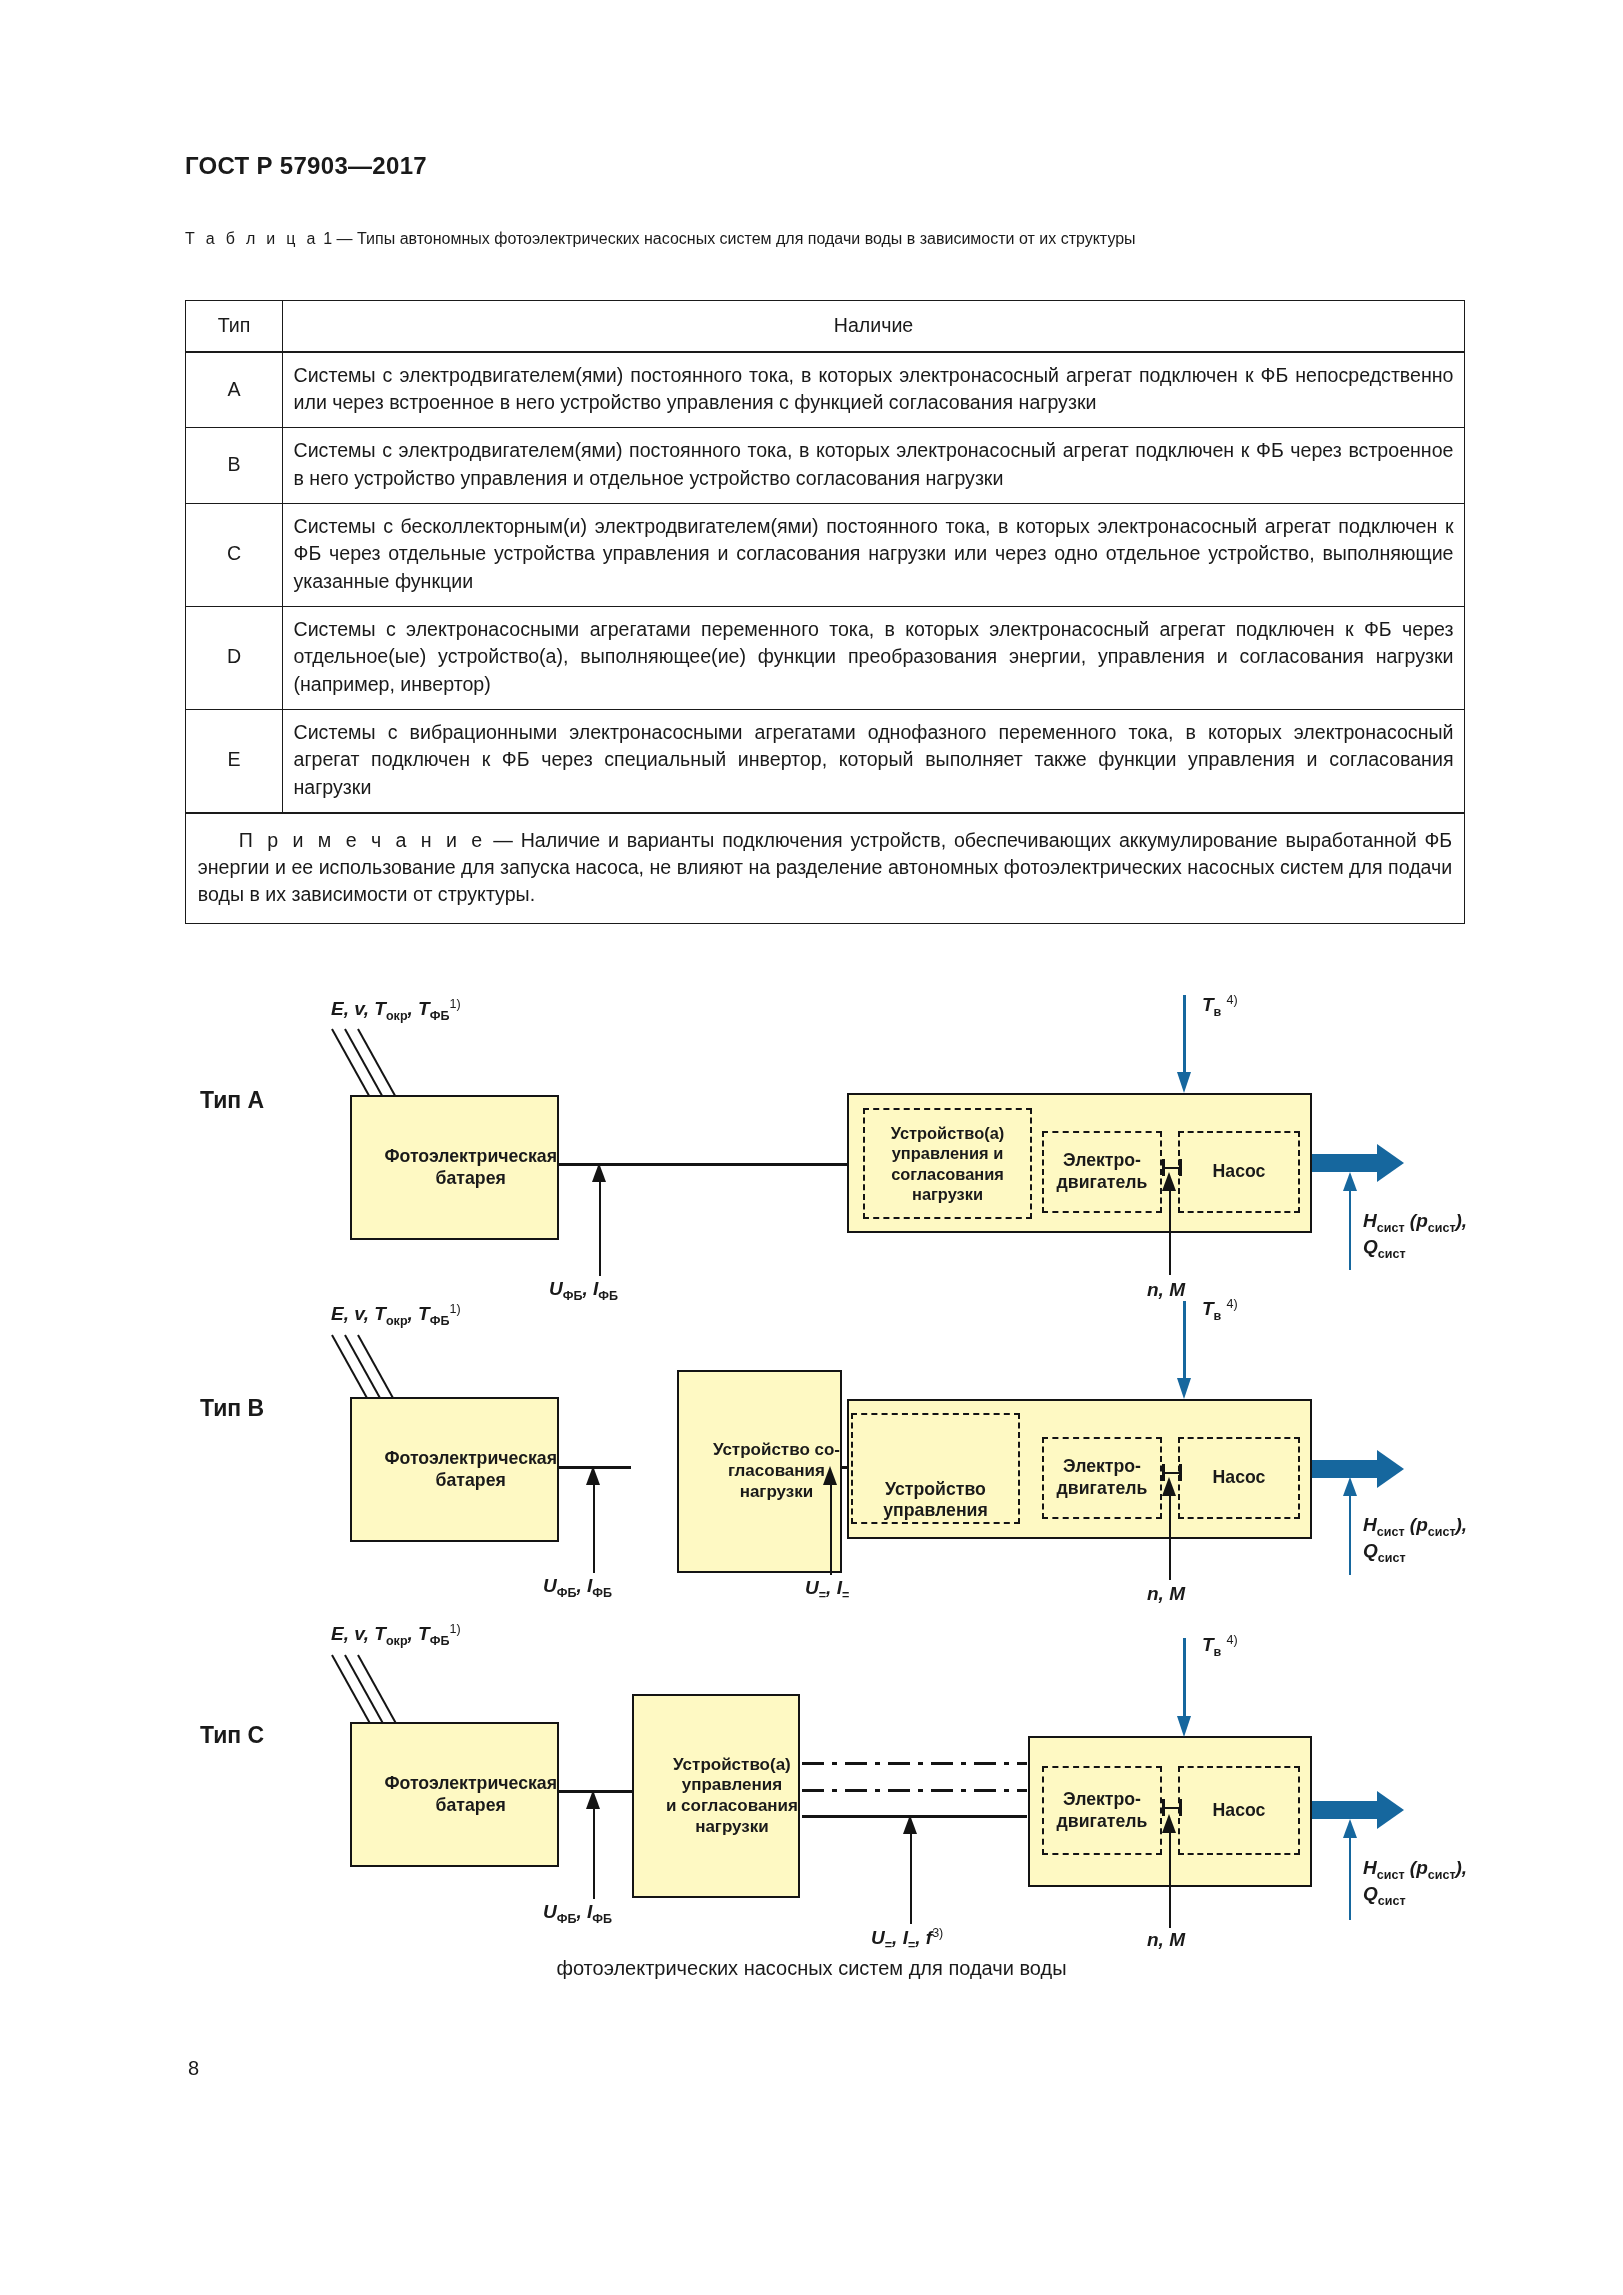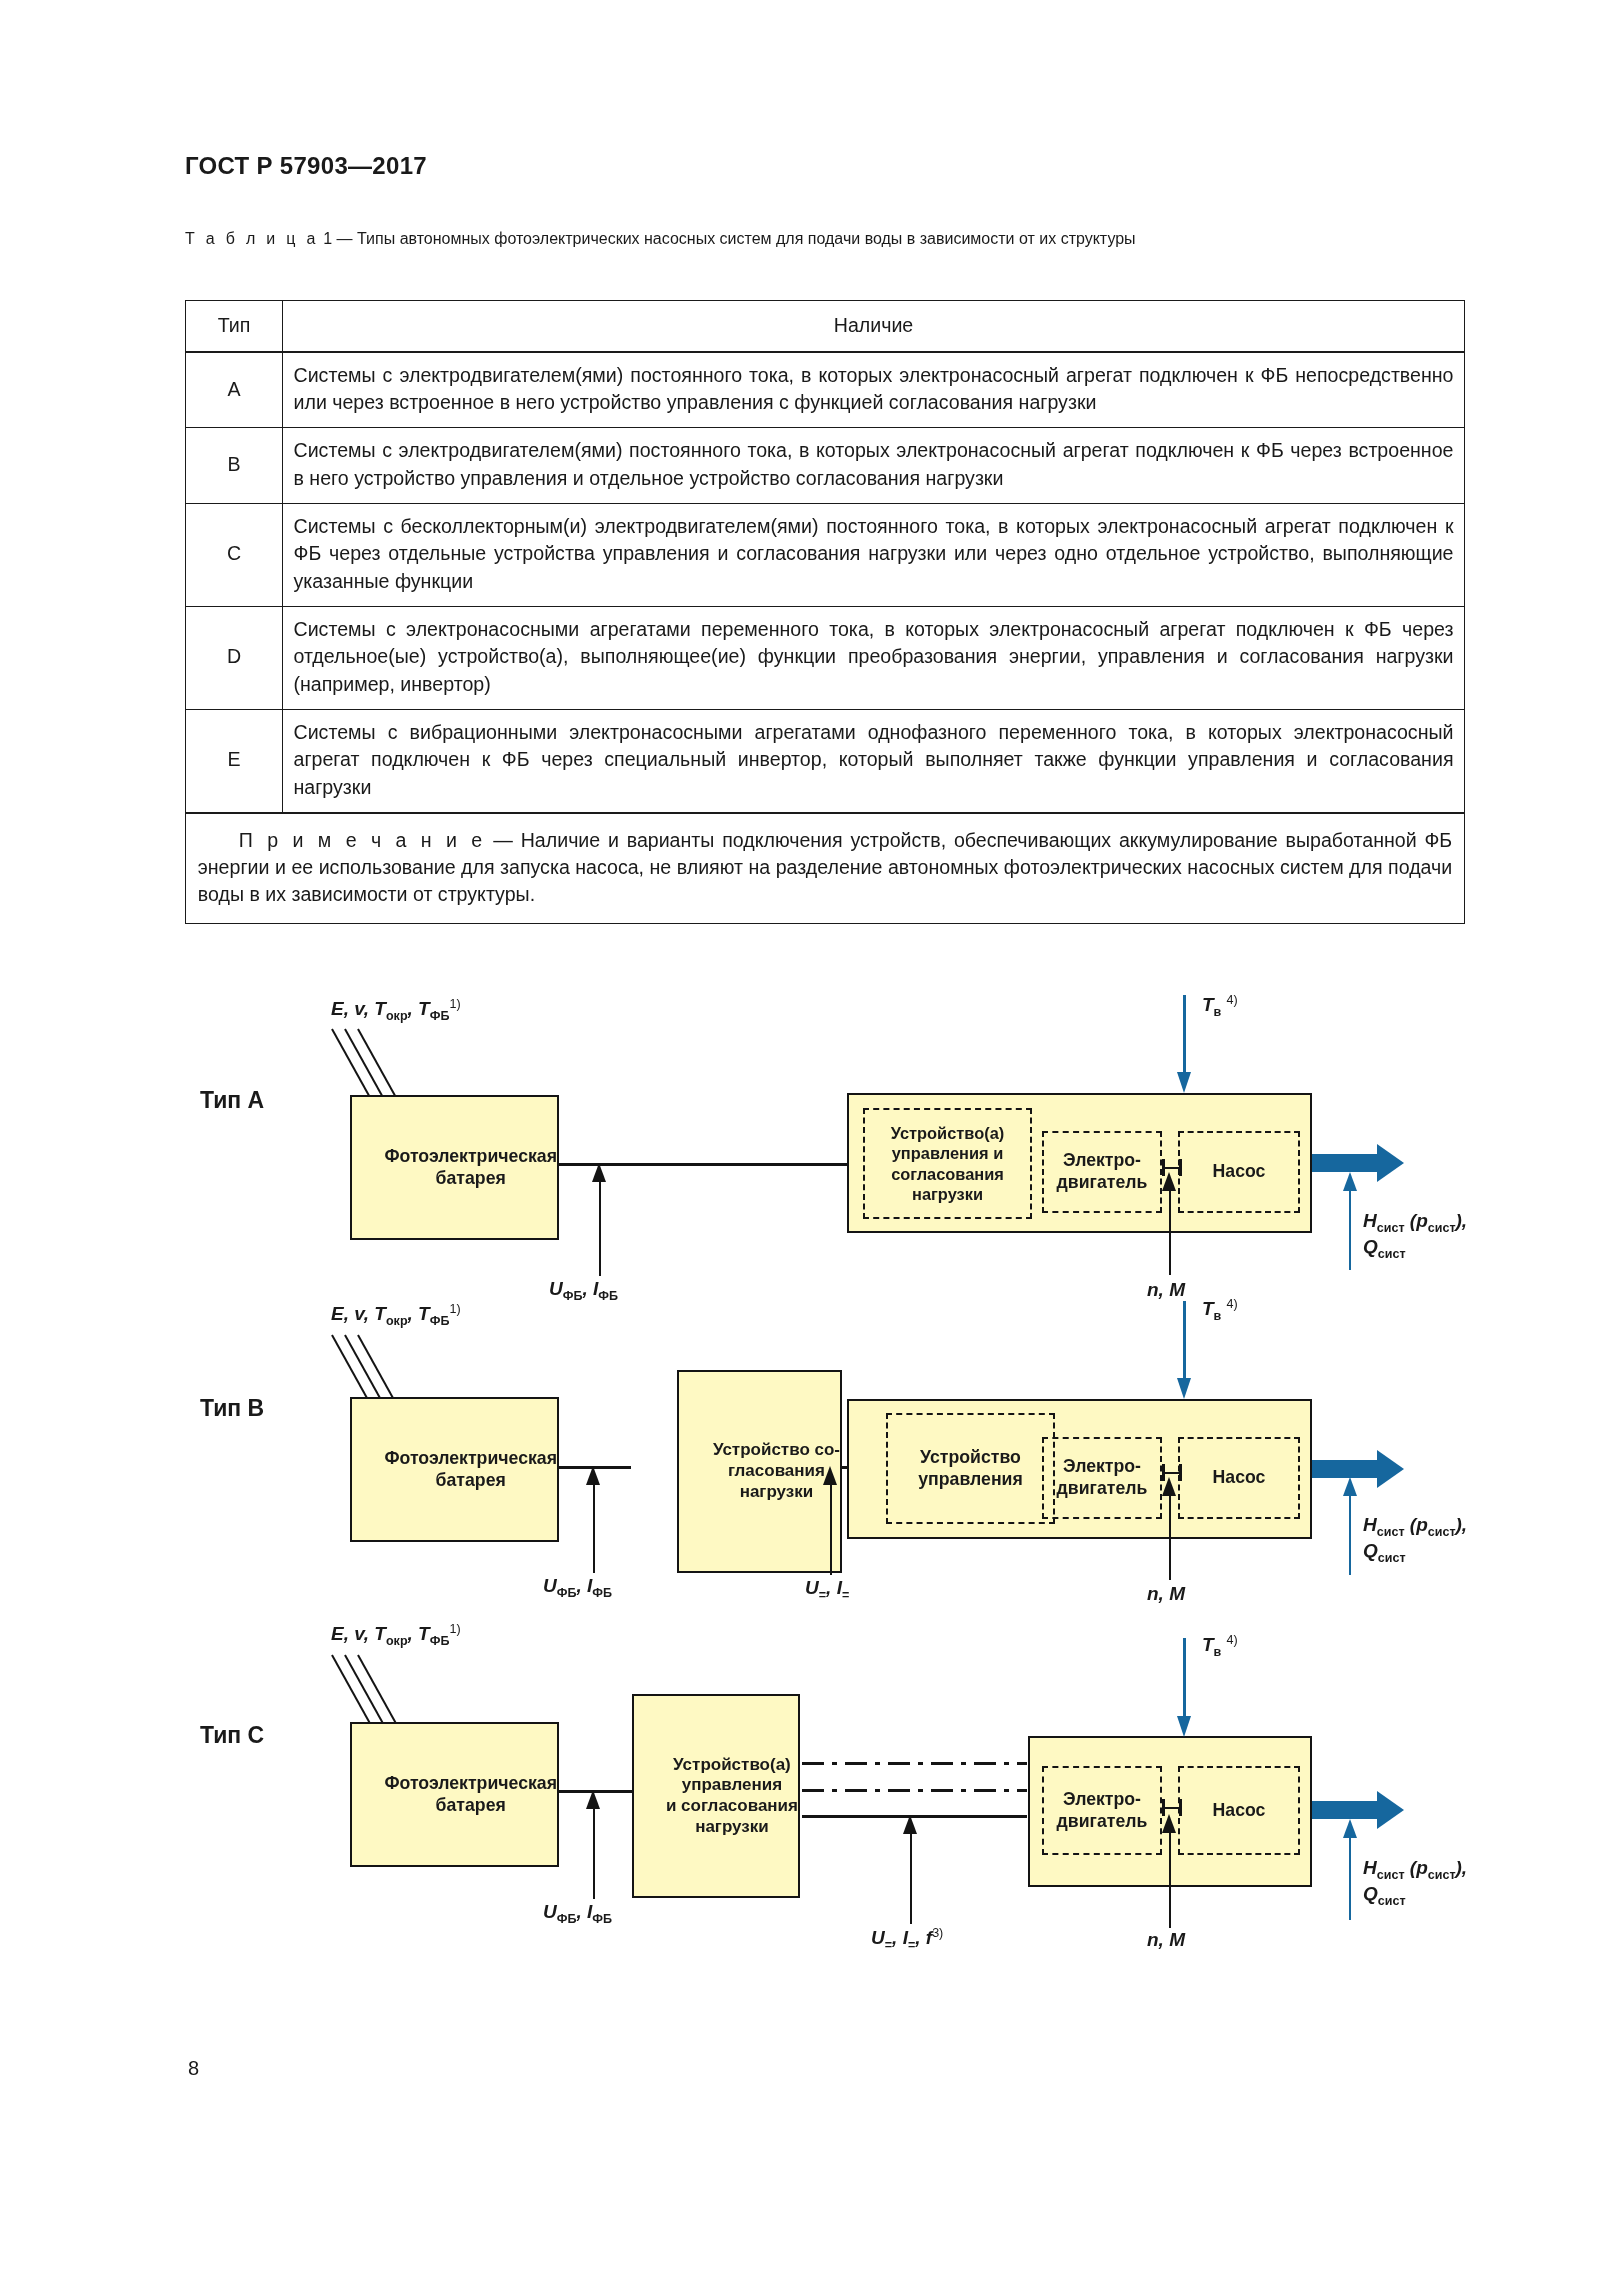--- a/index.html
+++ b/index.html
@@ -374,21 +374,21 @@
 
     <div class="wire h" style="left:796px; top:189px; width:63px;"></div>
     <div class="uparrow" style="left:823px; top:189px; height:109px;">
       <div class="head"></div>
         <div class="stem" style="height:92px;"></div>
     </div>
     <div class="mlabel" style="left:805px; top:300px;"><span>U</span><sub>=</sub>, <span>I</span><sub>=</sub></div>
 
     <div class="box" style="left:847px; top:122px; width:465px; height:140px; display:block;"></div>
 
-    <div class="dbox" style="left:886px; top:136px; width:169px; height:111px;">
+    <div class="dbox" style="left:851px; top:136px; width:169px; height:111px;align-items:flex-end;">
       <div><span>Устройство</span><br><span>управления</span></div>
     </div>
     <div class="dbox" style="left:1042px; top:160px; width:120px; height:82px;">
       <div><span>Электро-</span><br><span>двигатель</span></div>
     </div>
     <div class="dbox" style="left:1178px; top:160px; width:122px; height:82px;">
       <span>Насос</span>
     </div>
     <div class="coupler" style="left:1162px; top:187px;">
       <div class="hbar" style="left:0; top:7.9px; width:19.6px;"></div>
@@ -496,16 +496,17 @@
         <div class="stem" style="height:84px;"></div>
     </div>
     <div class="mlabel two-line" style="left:1363px; top:266px;">
       <span>H</span><sub>сист</sub> (<span>p</span><sub>сист</sub>),<br>
       <span>Q</span><sub>сист</sub>
     </div>
   </div>
 </div>
 
 <div class="fig-caption">
+  <div>фотоэлектрических насосных систем для подачи воды</div>
 </div>
 
 <div class="page-num">8</div>
 
 
 </body></html>

